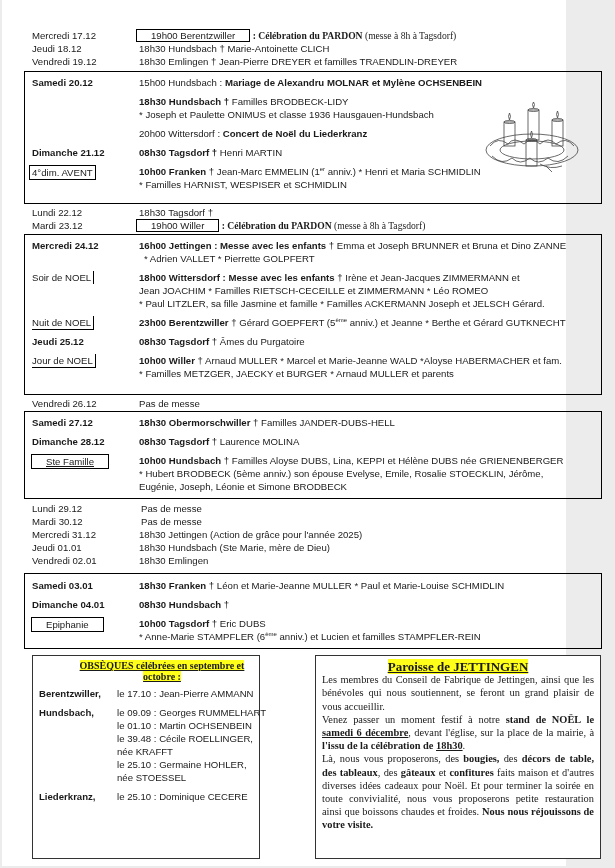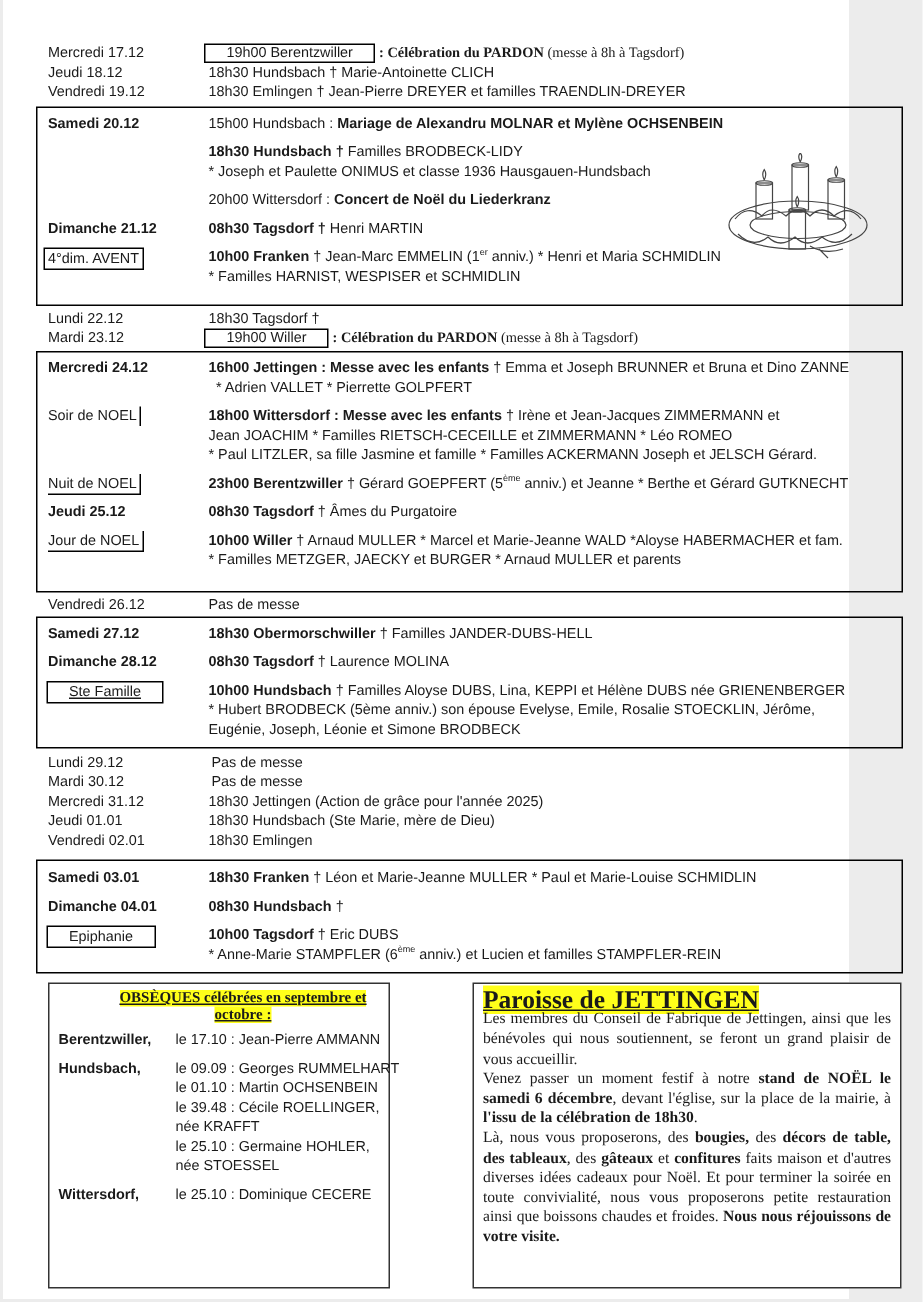--- a/index.html
+++ b/index.html
@@ -29,21 +29,21 @@
   .wreath { position: absolute; left: 478px; top: 102px; width: 104px; height: 72px; }
   .bottom-box {
     position: absolute; border: 1px solid #333; box-sizing: border-box; background: #fff;
   }
   .hl { background: #ffff1a; text-decoration: underline; font-weight: bold; }
   .obs { left: 30px; top: 655px; width: 228px; height: 204px; font-size: 9.6px; }
   .par { left: 313px; top: 655px; width: 286px; height: 204px; font-family: "Liberation Serif", serif; font-size: 10.4px; line-height: 13.2px; padding: 2px 6px; text-align: justify; }
   .obs-row { position: relative; white-space: nowrap; height: 13px; }
   .obs-place { position: absolute; left: 6px; font-weight: bold; }
   .obs-txt { position: absolute; left: 84px; }
-  .u { }
+  .u { text-decoration: underline; }
 </style>
 </head>
 <body>
 
 <div class="page">
 
   <div class="sched" style="top:29px;">
     <div class="row">
       <span class="day">Mercredi 17.12</span>
       <span class="txt"><span class="frame">19h00 Berentzwiller</span><span class="b serif"> : Célébration du PARDON</span><span class="serif"> (messe à 8h à Tagsdorf)</span></span>
@@ -265,29 +265,29 @@
           </div>
           <div class="obs-row">
             <span class="obs-txt">le 25.10 : Germaine HOHLER,</span>
           </div>
           <div class="obs-row">
             <span class="obs-txt">née STOESSEL</span>
           </div>
         </div>
         <div style="margin-bottom: 6px;">
           <div class="obs-row">
-            <span class="obs-place">Wittersdorf,</span>
+            <span class="obs-place">Liederkranz,</span>
             <span class="obs-txt">le 25.10 : Dominique CECERE</span>
           </div>
         </div>
       </div>
   </div>
 
   <div class="bottom-box par">
-    <div style="text-align:left; margin-top:2px; font-size:17px;">
+    <div style="text-align:center; margin-top:2px; font-size:13px;">
       <span class="hl">Paroisse de JETTINGEN</span>
     </div>
     <div>Les membres du Conseil de Fabrique de Jettingen, ainsi que les bénévoles qui nous soutiennent, se feront un grand plaisir de vous accueillir.</div>
     <div><span>Venez passer un moment festif à notre </span><b>stand de NOËL le</b> <b class="u">samedi 6 décembre</b><span>, devant l'église, sur la place de la mairie, à </span><b>l'issu de la célébration de </b><b class="u">18h30</b><span>.</span></div>
     <div><span>Là, nous vous proposerons, des </span><b>bougies,</b><span> des </span><b>décors de table, des tableaux</b><span>, des </span><b>gâteaux</b><span> et </span><b>confitures</b><span> faits maison et d'autres diverses idées cadeaux pour Noël. Et pour terminer la soirée en toute convivialité, nous vous proposerons petite restauration ainsi que boissons chaudes et froides. </span><b>Nous nous réjouissons de votre visite.</b></div>
   </div>
 
 </div>
 
 </body></html>

